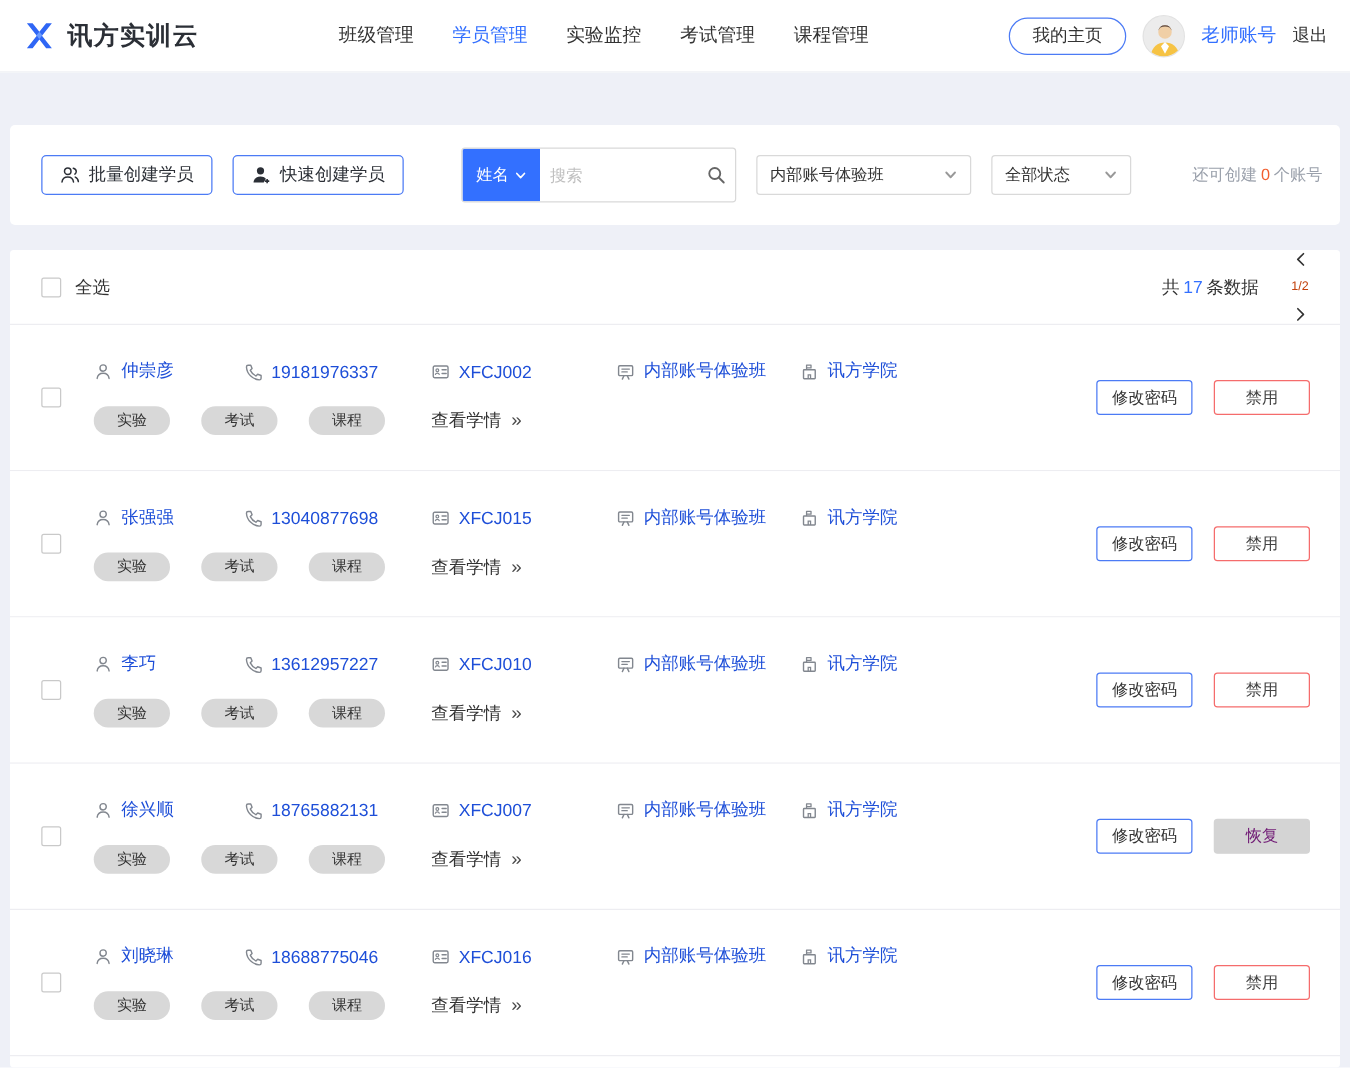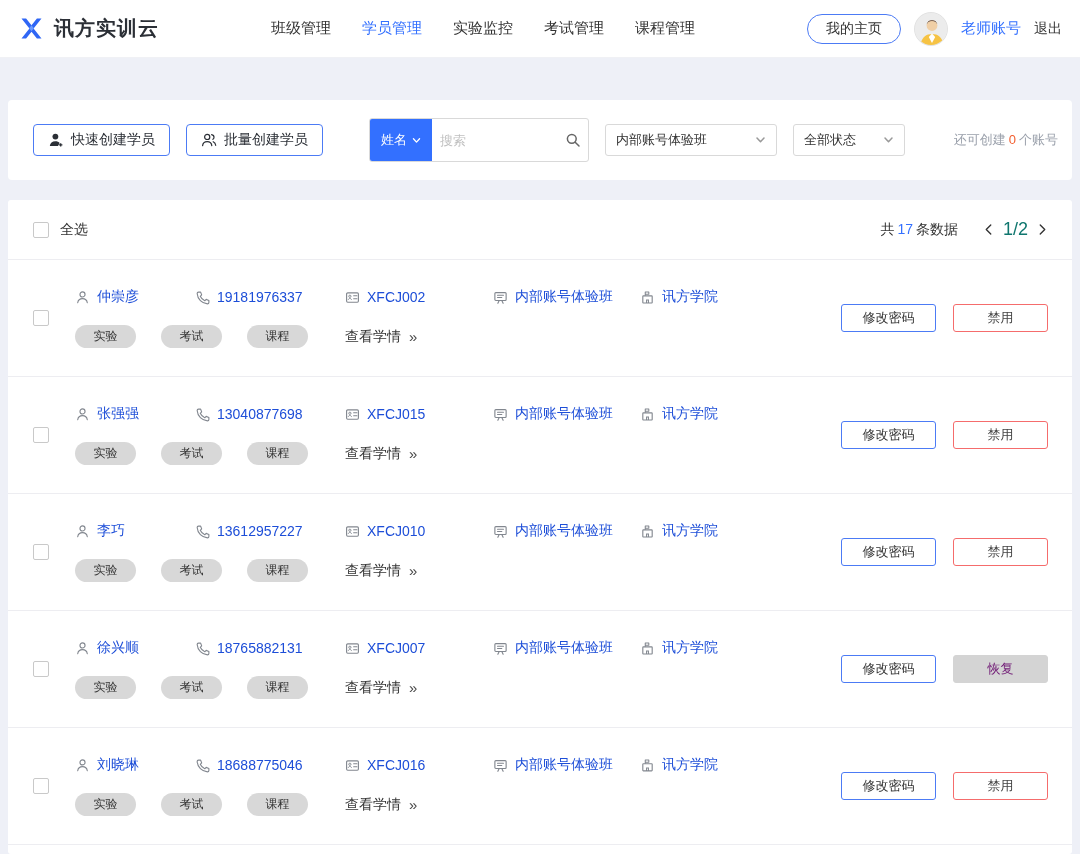--- a/index.html
+++ b/index.html
@@ -78,21 +78,21 @@
     border-bottom:1px solid #ededf1;
   }
   .cb {
     appearance:none; -webkit-appearance:none; width:16px; height:16px; border:1px solid #c9c9c9;
     border-radius:2px; background:#fff; cursor:pointer; flex:none;
   }
   .select-all-label { margin-left:11px; font-size:14px; color:#333; }
   .list-meta { margin-left:auto; display:flex; align-items:center; gap:26px; }
   .total-text { font-size:14px; color:#333; }
   .total-text .total-num { color:#3370ff; padding:0 3px; }
-  .pager { display:flex; align-items:center; gap:10px; font-size:18px; color:#0f766e; }
+  .pager { display:flex; align-items:center; gap:10px; font-size:10px; color:#c2410c;flex-direction:column; }
   .pager-arrow { cursor:pointer; display:flex; align-items:center; }
 
   
   .row {
     height:117px; display:flex; align-items:center; padding:0 25px;
     border-bottom:1px solid #ededf1; position:relative; background:#fff;
   }
   .row-main { margin-left:26px; display:flex; flex-direction:column; gap:19px; }
   .line1 { display:flex; align-items:center; }
   .field { display:flex; align-items:center; gap:7px; font-size:14px; color:#1d4ed8; }
@@ -105,21 +105,21 @@
   .pills { width:270px; display:flex; gap:25px; }
   .pill {
     width:61px; height:23px; border:none; border-radius:12px; background:#d8d8d8;
     font-size:12px; color:#333; cursor:pointer; font-family:inherit;
     display:flex; align-items:center; justify-content:center;
   }
   .view-link { font-size:14px; color:#333; cursor:pointer; display:flex; align-items:center; gap:8px; text-decoration:none; }
   .view-arrow { font-size:15px; color:#4a4a4a; }
   .row-actions { position:absolute; right:24px; top:50%; transform:translateY(-50%); display:flex; gap:17px; }
   .act-btn {
-    width:95px; height:28px; border-radius:3px; font-size:13px; cursor:pointer;
+    width:77px; height:28px; border-radius:3px; font-size:13px; cursor:pointer;
     display:flex; align-items:center; justify-content:center; font-family:inherit;
   }
   .act-blue { background:#fff; border:1px solid #4c7bf5; color:#333; }
   .act-danger { background:#fff; border:1px solid #f56c6c; color:#444; }
   .act-muted { background:#d4d4d4; border:1px solid #d4d4d4; color:#701a75; }
 </style>
 </head>
 <body>
 
 <svg width="0" height="0" style="position:absolute">
@@ -205,35 +205,35 @@
       <svg width="34" height="34">
           <use href="#i-avatar"></use>
         </svg>
     </div>
     <span class="account-name">老师账号</span>
     <span class="logout">退出</span>
   </div>
 </div>
 
 <div class="toolbar-card">
+  <button class="btn-create">
+    <span style="color:#2b2f36;display:flex;">
+      <svg width="16" height="16">
+          <use href="#i-people"></use>
+        </svg>
+    </span>
+    <span>批量创建学员</span>
+  </button>
   <button class="btn-create">
     <span style="color:#2b2f36;display:flex;">
       <svg width="16" height="16">
           <use href="#i-person-fill"></use>
         </svg>
     </span>
     <span>快速创建学员</span>
-  </button>
-  <button class="btn-create">
-    <span style="color:#2b2f36;display:flex;">
-      <svg width="16" height="16">
-          <use href="#i-people"></use>
-        </svg>
-    </span>
-    <span>批量创建学员</span>
   </button>
 
   <div class="search-group">
     <div class="search-prefix">
       <span>姓名</span>
       <svg width="9" height="7">
           <use href="#i-chev-down"></use>
         </svg>
     </div>
     <input class="search-input" type="text" placeholder="搜索" style="">

